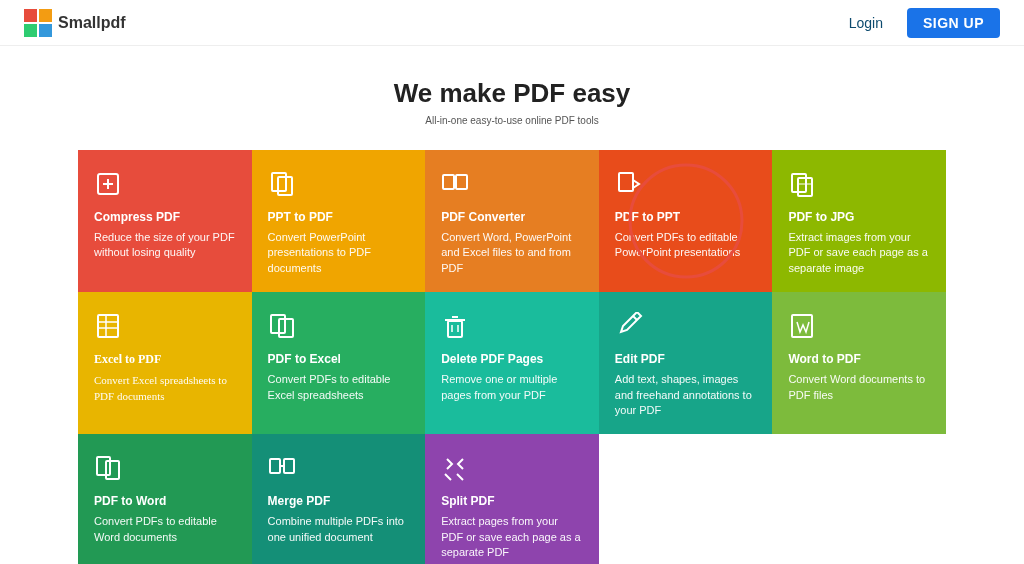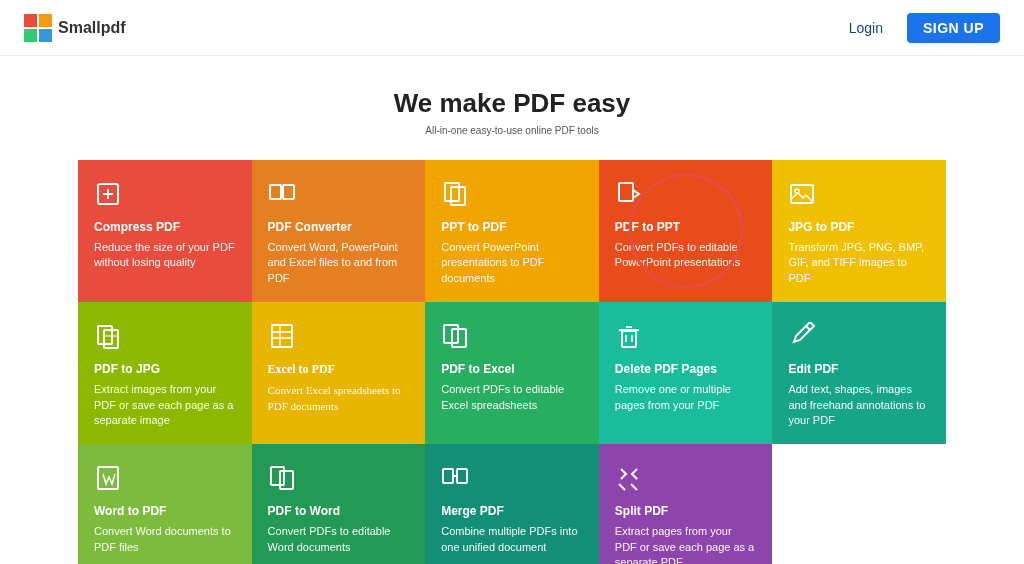--- a/index.html
+++ b/index.html
@@ -5,21 +5,21 @@
     * { box-sizing: border-box; margin: 0; padding: 0; }
     body { font-family: Arial, sans-serif; background: #fff; color: #333; }
 
     
     .header {
       display: flex;
       align-items: center;
       justify-content: space-between;
       padding: 8px 24px;
       border-bottom: 1px solid #eee;
-      height: 56px;
+      height: 46px;
     }
     .logo {
       display: flex;
       align-items: center;
       gap: 6px;
       font-weight: bold;
       font-size: 16px;
       color: #333;
     }
     .logo-icon {
@@ -124,54 +124,45 @@
 
   <div class="tool-card" style="background: rgb(231, 76, 60); position: relative;">
         <div style="margin-bottom: 8px;"><svg width="28" height="28" viewBox="0 0 28 28" fill="none" xmlns="http://www.w3.org/2000/svg">
             <rect x="4" y="4" width="20" height="20" rx="2" stroke="white" stroke-width="2" fill="none"></rect>
             <line x1="9" y1="14" x2="19" y2="14" stroke="white" stroke-width="2"></line>
             <line x1="14" y1="9" x2="14" y2="19" stroke="white" stroke-width="2"></line>
           </svg></div>
         <div class="tool-title">Compress PDF</div>
         <div class="tool-desc">Reduce the size of your PDF without losing quality</div>
       </div>
+      <div class="tool-card" style="background: rgb(240, 165, 0); position: relative;">
+        <div style="margin-bottom: 8px;"><svg width="28" height="28" viewBox="0 0 28 28" fill="none" xmlns="http://www.w3.org/2000/svg">
+            <rect x="4" y="3" width="14" height="18" rx="1" stroke="white" stroke-width="2" fill="none"></rect>
+            <rect x="10" y="7" width="14" height="18" rx="1" stroke="white" stroke-width="2" fill="none"></rect>
+          </svg></div>
+        <div class="tool-title">PPT to PDF</div>
+        <div class="tool-desc">Convert PowerPoint presentations to PDF documents</div>
+      </div>
       <div class="tool-card" style="background: rgb(230, 126, 34); position: relative;">
         <div style="margin-bottom: 8px;"><svg width="28" height="28" viewBox="0 0 28 28" fill="none" xmlns="http://www.w3.org/2000/svg">
             <rect x="2" y="5" width="11" height="14" rx="1" stroke="white" stroke-width="2" fill="none"></rect>
             <rect x="15" y="5" width="11" height="14" rx="1" stroke="white" stroke-width="2" fill="none"></rect>
             <path d="M13 12h2M13 14h2" stroke="white" stroke-width="2"></path>
           </svg></div>
         <div class="tool-title">PDF Converter</div>
         <div class="tool-desc">Convert Word, PowerPoint and Excel files to and from PDF</div>
       </div>
-      <div class="tool-card" style="background: rgb(240, 165, 0); position: relative;">
-        <div style="margin-bottom: 8px;"><svg width="28" height="28" viewBox="0 0 28 28" fill="none" xmlns="http://www.w3.org/2000/svg">
-            <rect x="4" y="3" width="14" height="18" rx="1" stroke="white" stroke-width="2" fill="none"></rect>
-            <rect x="10" y="7" width="14" height="18" rx="1" stroke="white" stroke-width="2" fill="none"></rect>
-          </svg></div>
-        <div class="tool-title">PPT to PDF</div>
-        <div class="tool-desc">Convert PowerPoint presentations to PDF documents</div>
-      </div>
       <div class="tool-card" style="background: rgb(232, 76, 27); position: relative;">
         <div style="margin-bottom: 8px;"><svg width="28" height="28" viewBox="0 0 28 28" fill="none" xmlns="http://www.w3.org/2000/svg">
             <rect x="4" y="3" width="14" height="18" rx="1" stroke="white" stroke-width="2" fill="none"></rect>
             <path d="M18 10l6 4-6 4" stroke="white" stroke-width="2" fill="none"></path>
           </svg></div>
         <div class="tool-title">PDF to PPT</div>
         <div class="tool-desc">Convert PDFs to editable PowerPoint presentations</div>
         <div style="position: absolute; top: 50%; left: 50%; transform: translate(-50%, -50%); width: 115px; height: 115px; border: 3px solid rgb(231, 76, 60); border-radius: 50%; pointer-events: none; z-index: 10;"></div>
-      </div>
-      <div class="tool-card" style="background: rgb(240, 192, 0); position: relative;">
-        <div style="margin-bottom: 8px;"><svg width="28" height="28" viewBox="0 0 28 28" fill="none" xmlns="http://www.w3.org/2000/svg">
-            <rect x="3" y="5" width="22" height="18" rx="2" stroke="white" stroke-width="2" fill="none"></rect>
-            <circle cx="9" cy="11" r="2" stroke="white" stroke-width="1.5" fill="none"></circle>
-            <path d="M3 19l7-6 5 5 3-3 7 7" stroke="white" stroke-width="1.5" fill="none"></path>
-          </svg></div>
-        <div class="tool-title">JPG to PDF</div>
-        <div class="tool-desc">Transform JPG, PNG, BMP, GIF, and TIFF images to PDF</div>
       </div>
       <div class="tool-card" style="background: rgb(141, 184, 0); position: relative;">
         <div style="margin-bottom: 8px;"><svg width="28" height="28" viewBox="0 0 28 28" fill="none" xmlns="http://www.w3.org/2000/svg">
             <rect x="4" y="4" width="14" height="18" rx="1" stroke="white" stroke-width="2" fill="none"></rect>
             <rect x="10" y="8" width="14" height="18" rx="1" stroke="white" stroke-width="2" fill="none"></rect>
             <line x1="10" y1="14" x2="24" y2="14" stroke="white" stroke-width="1"></line>
           </svg></div>
         <div class="tool-title">PDF to JPG</div>
         <div class="tool-desc">Extract images from your PDF or save each page as a separate image</div>
       </div>

